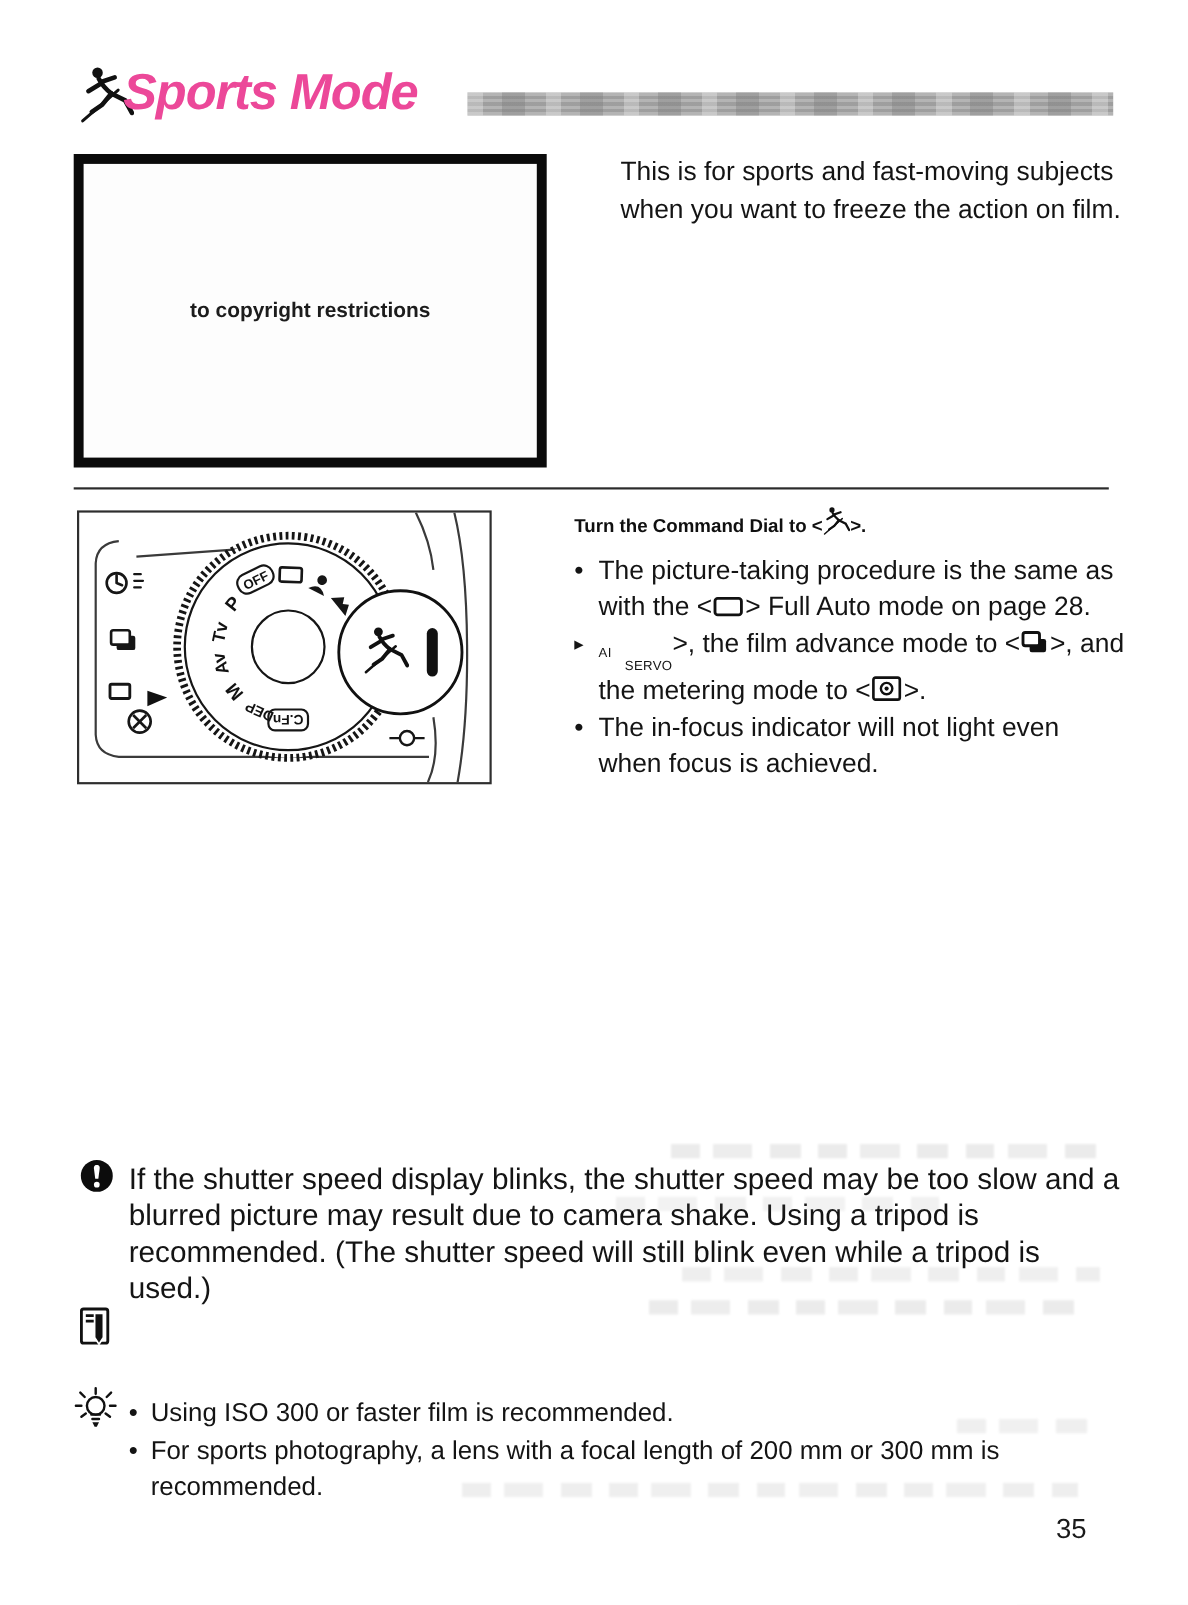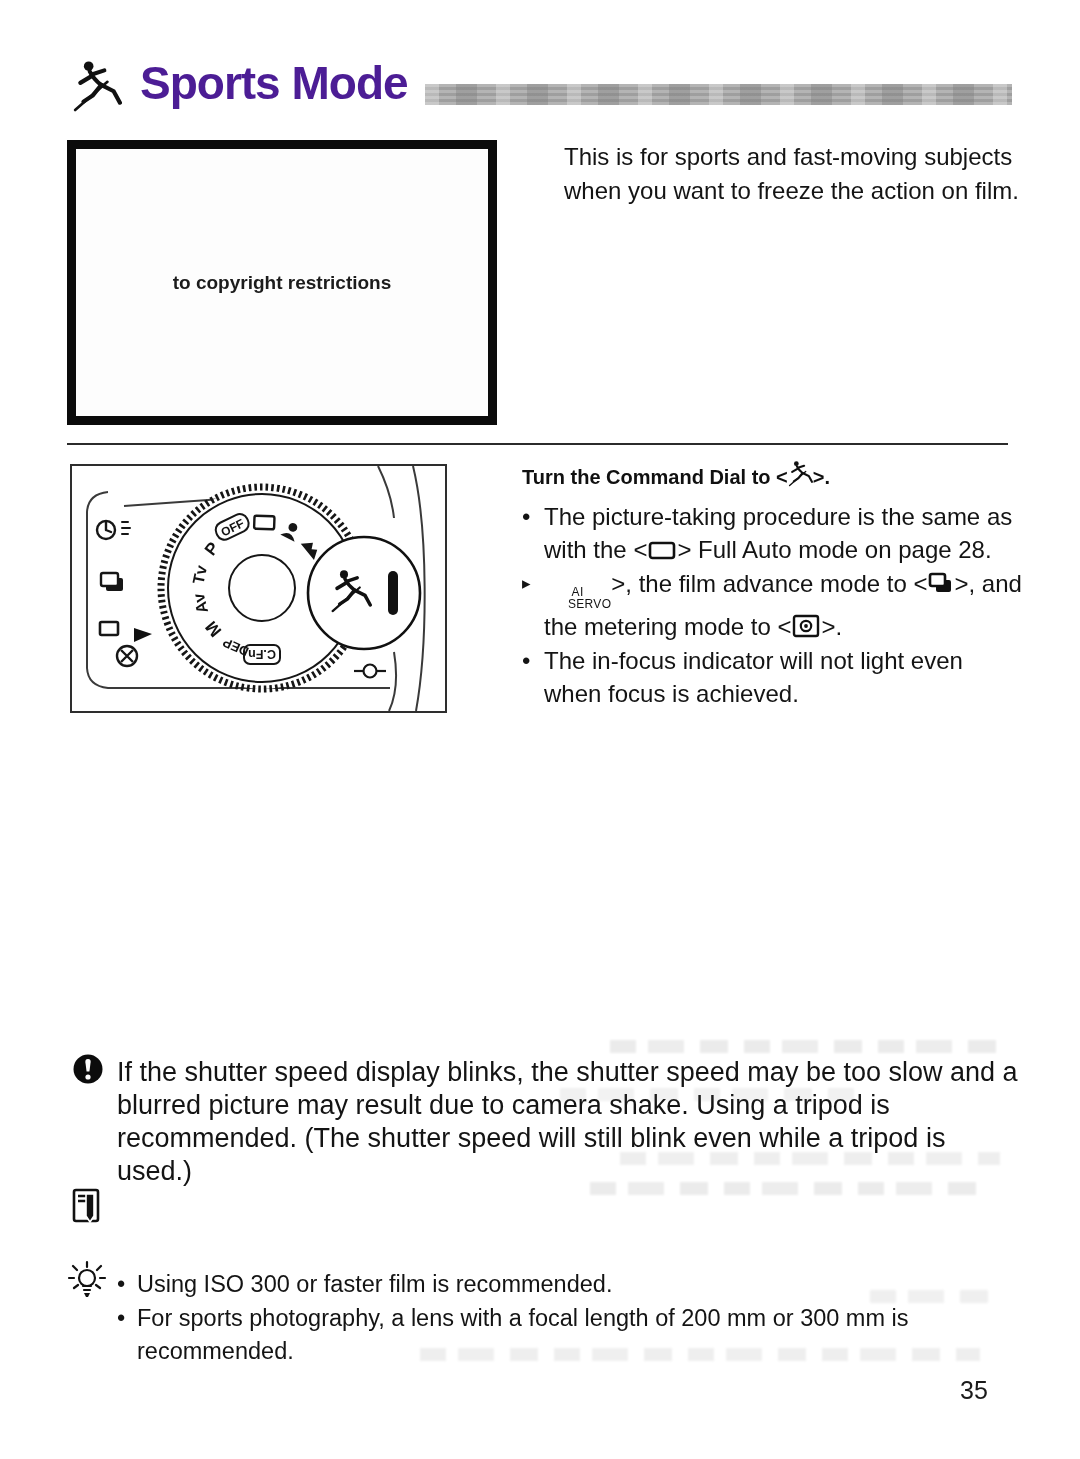--- a/index.html
+++ b/index.html
@@ -5,22 +5,22 @@
   html,body{margin:0;padding:0;background:#e8e8e8;}
   .page{
     position:relative;width:1080px;height:1459px;margin:0 auto;
     background:#ffffff;overflow:hidden;
     font-family:"Liberation Sans","DejaVu Sans",sans-serif;
     color:#141414;
   }
   
   .title-icon{position:absolute;left:72px;top:58px;width:50px;height:56px;}
   .page-title{
-    position:absolute;left:140px;top:56px;margin:0;
-    font-size:46px;font-weight:700;letter-spacing:-1px;color:#4c1d95;
+    position:absolute;left:112px;top:56px;margin:0;
+    font-size:46px;font-weight:700;letter-spacing:-1px;color:#ec4899;font-style:italic;
   }
   .title-bar{
     position:absolute;left:425px;top:84px;width:587px;height:21px;
     background:#a7a7a7;
     background-image:
       repeating-linear-gradient(90deg, rgba(255,255,255,.28) 0 14px, rgba(0,0,0,0) 14px 31px, rgba(120,120,120,.35) 31px 52px, rgba(0,0,0,0) 52px 71px),
       repeating-linear-gradient(0deg, rgba(255,255,255,.15) 0 3px, rgba(0,0,0,.05) 3px 6px);
   }
   
   .image-box{
@@ -37,31 +37,31 @@
   .hrule{position:absolute;left:67px;top:443px;width:941px;height:2px;background:#2b2b2b;}
   
   .illo{
     position:absolute;left:70px;top:464px;width:377px;height:249px;
     border:2px solid #2e2e2e;background:#fff;box-sizing:border-box;
   }
   .illo svg{display:block;width:100%;height:100%;}
   
   .step{position:absolute;left:522px;top:460px;width:500px;}
   .step h2{
-    margin:0 0 6px 0;font-size:20px;font-weight:700;line-height:34px;color:#101010;
+    margin:0 0 6px 0;font-size:17px;font-weight:700;line-height:34px;color:#101010;
     white-space:nowrap;
   }
   .bullets{font-size:24px;line-height:33px;}
   .b{display:flex;margin:0 0 1px 0;}
   .b .marker{width:22px;flex:0 0 22px;}
   .b .marker.arrow{font-size:17px;line-height:33px;}
   .b .btxt{flex:1;}
   .icon-inline{display:inline-block;vertical-align:-3px;}
   .stack{
-    display:inline-flex;flex-direction:column;align-items:center;
+    display:inline-flex;flex-direction:column;align-items:flex-start;
     line-height:1;vertical-align:-4px;font-weight:400;
   }
   .stack .top{font-size:12px;letter-spacing:.5px;}
   .stack .bottom{font-size:12px;letter-spacing:.3px;margin-left:24px;}
   
   .caution-icon{position:absolute;left:72px;top:1052px;width:32px;height:34px;}
   .caution-text{position:absolute;left:117px;top:1056px;width:905px;font-size:27px;line-height:33px;}
   .note-icon{position:absolute;left:72px;top:1188px;width:31px;height:36px;}
   .note-text{position:absolute;left:117px;top:1194px;width:890px;font-size:23.5px;line-height:32px;}
   .tip-icon{position:absolute;left:65px;top:1258px;width:44px;height:44px;}

